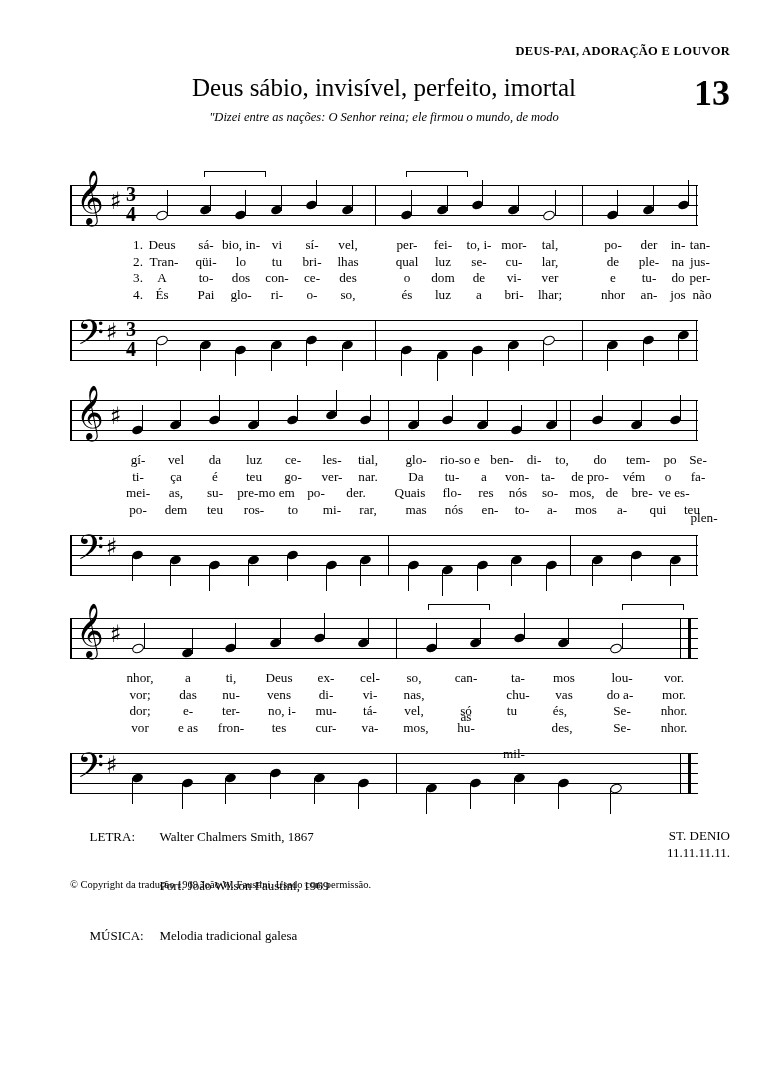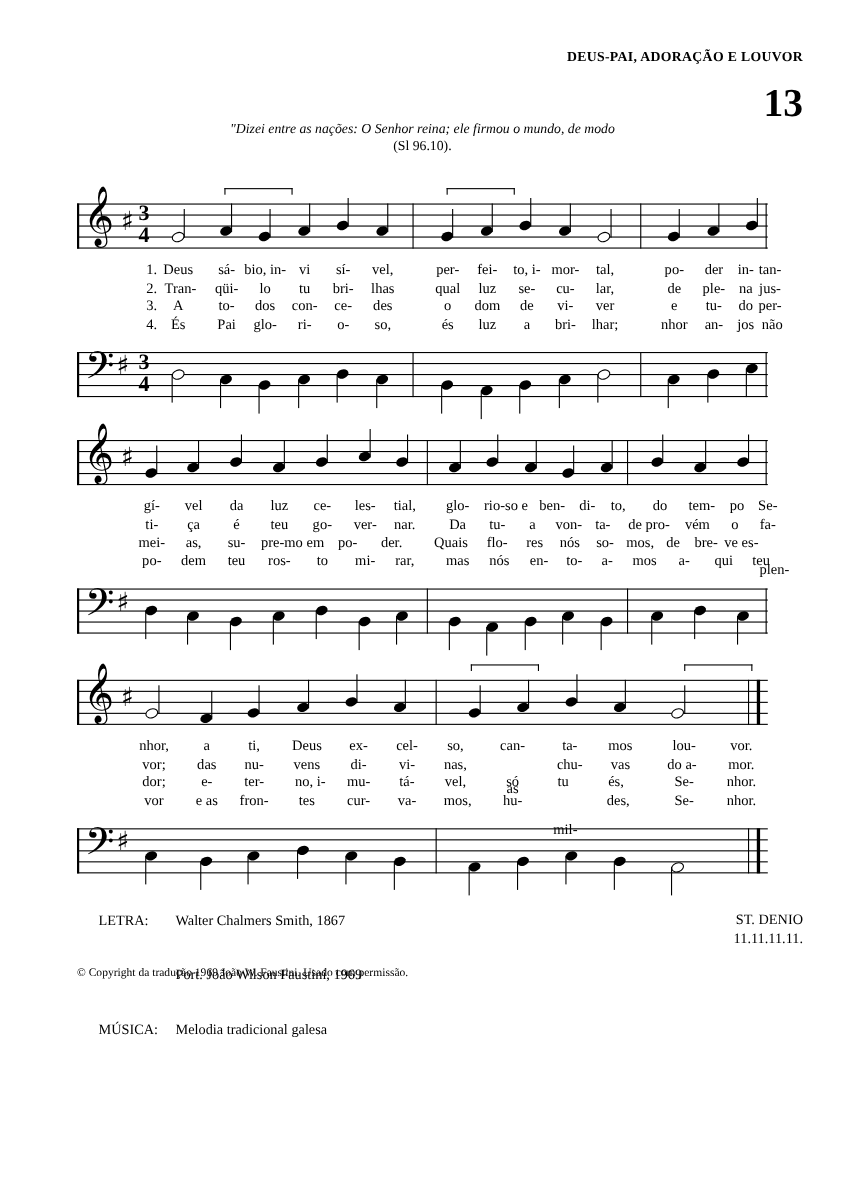--- a/index.html
+++ b/index.html
@@ -217,24 +217,24 @@
     font-size: 10.5px;
   }
 </style>
 </head>
 <body>
 
 <div class="page">
 
   <div class="category">DEUS-PAI, ADORAÇÃO E LOUVOR</div>
   <div class="hymn-number">13</div>
+  <div class="title">Deus sábio, invisível, perfeito, imortal</div>
 
   <div class="epigraph">
     <div>"Dizei entre as nações: O Senhor reina; ele firmou o mundo, de modo</div>
-    <div class="ref">(Sl 96.10).</div>
   </div>
 
   <div class="system" style="top:185px;">
 
     <div class="staff">
       <div class="line"></div>
         <div class="line"></div>
         <div class="line"></div>
         <div class="line"></div>
         <div class="line"></div>

